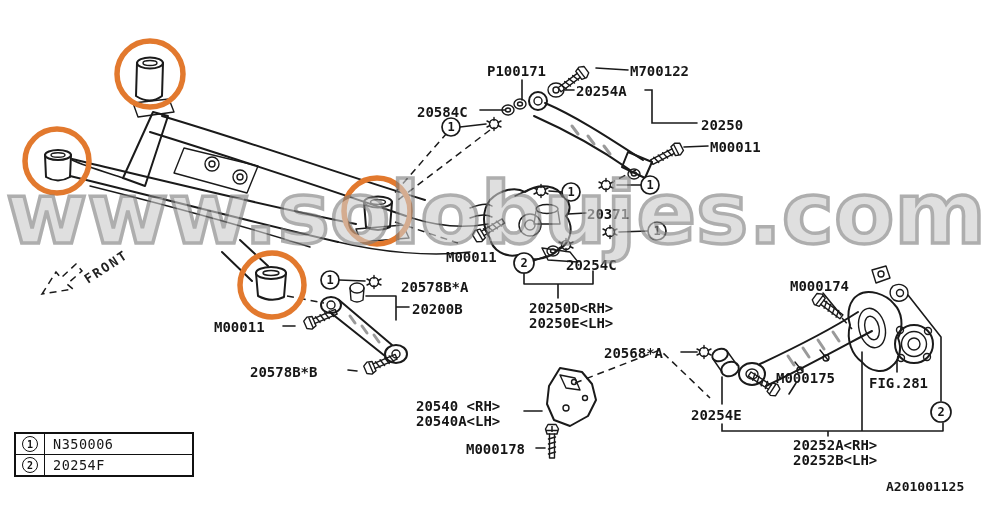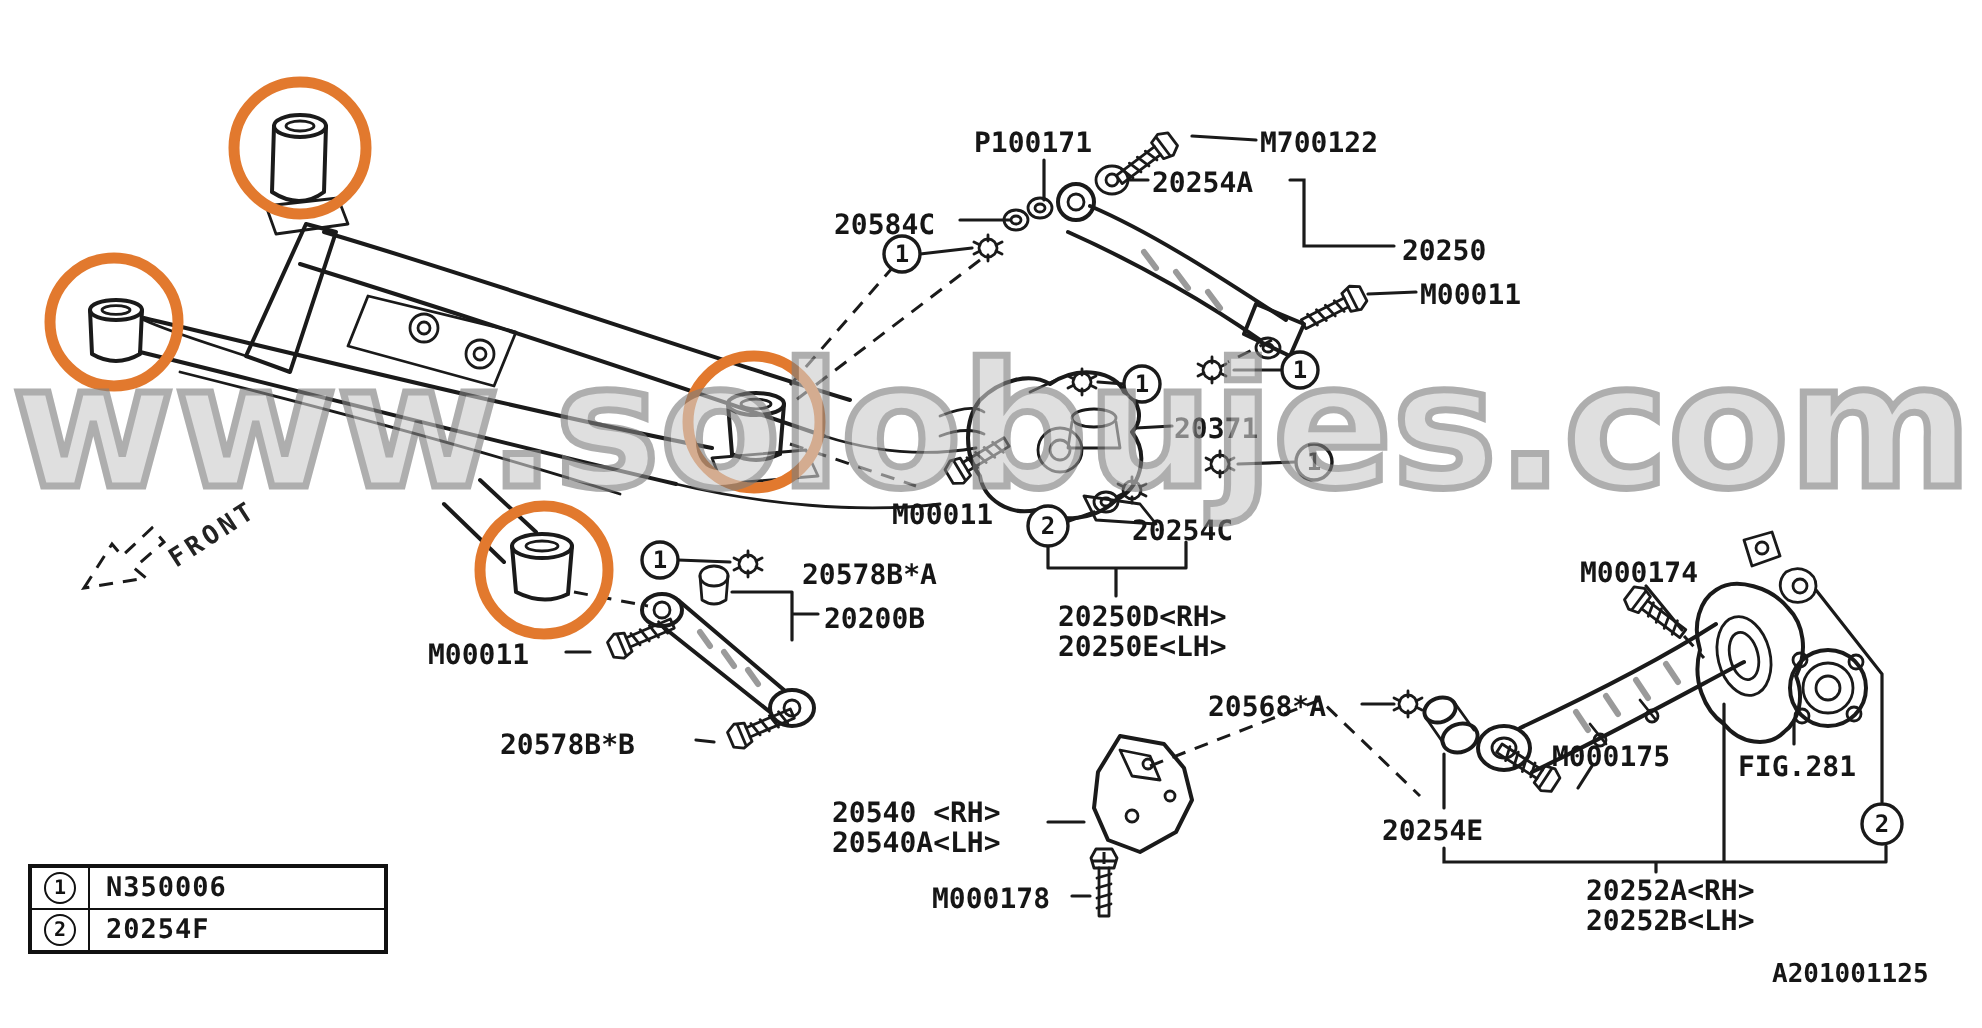--- a/index.html
+++ b/index.html
@@ -21,21 +21,21 @@
              letter-spacing:2px;}
   .wmark{font-family:"DejaVu Sans",sans-serif;font-weight:bold;}
   
   #legend{position:absolute;left:14px;top:432px;width:176px;border:2px solid #111;background:#fff;}
   .legrow{display:flex;align-items:center;height:20px;}
   .legrow + .legrow{border-top:1.6px solid #111;}
   .legsym{width:28px;display:flex;align-items:center;justify-content:center;
           border-right:1.6px solid #111;align-self:stretch;}
   .circ{width:14px;height:14px;border:1.4px solid #111;border-radius:50%;font-size:10px;
         font-weight:bold;display:flex;align-items:center;justify-content:center;color:#111;}
-  .legpart{padding-left:8px;font-size:13.5px;font-weight:bold;color:#161616;letter-spacing:0.5px;}
+  .legpart{padding-left:8px;font-size:13.5px;font-weight:normal;color:#161616;letter-spacing:0.5px;}
 </style>
 </head>
 <body>
 
 <div id="stage">
 
 <svg width="991" height="514" viewBox="0 0 991 514">
   <defs>
     <g id="bolt-sym">
       <path class="ln thin" d="M2,-2.5 L26,-2.5 M2,2.5 L26,2.5 M2,-2.5 L2,2.5"></path>

